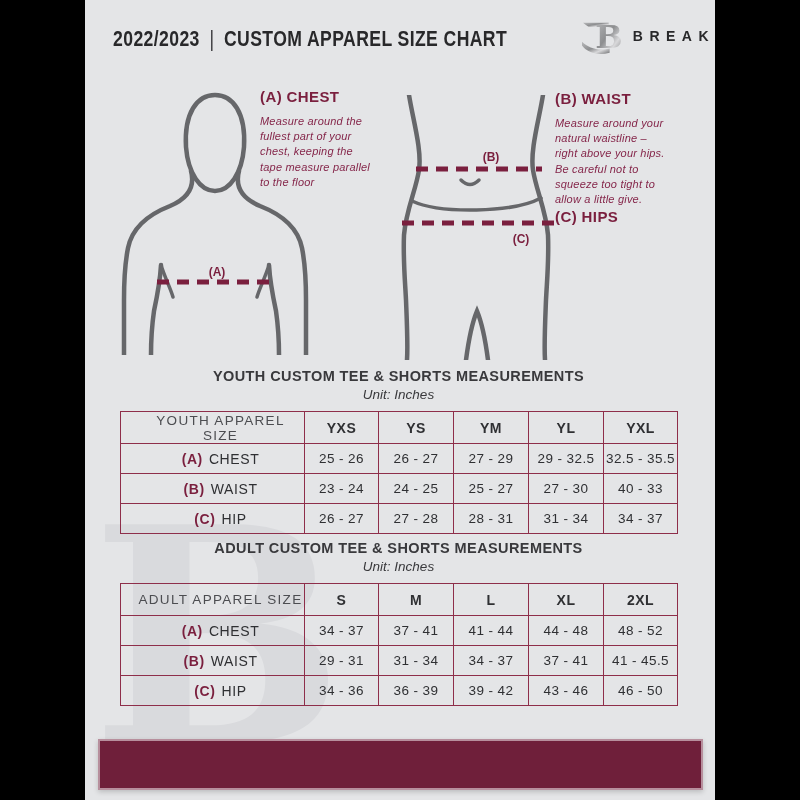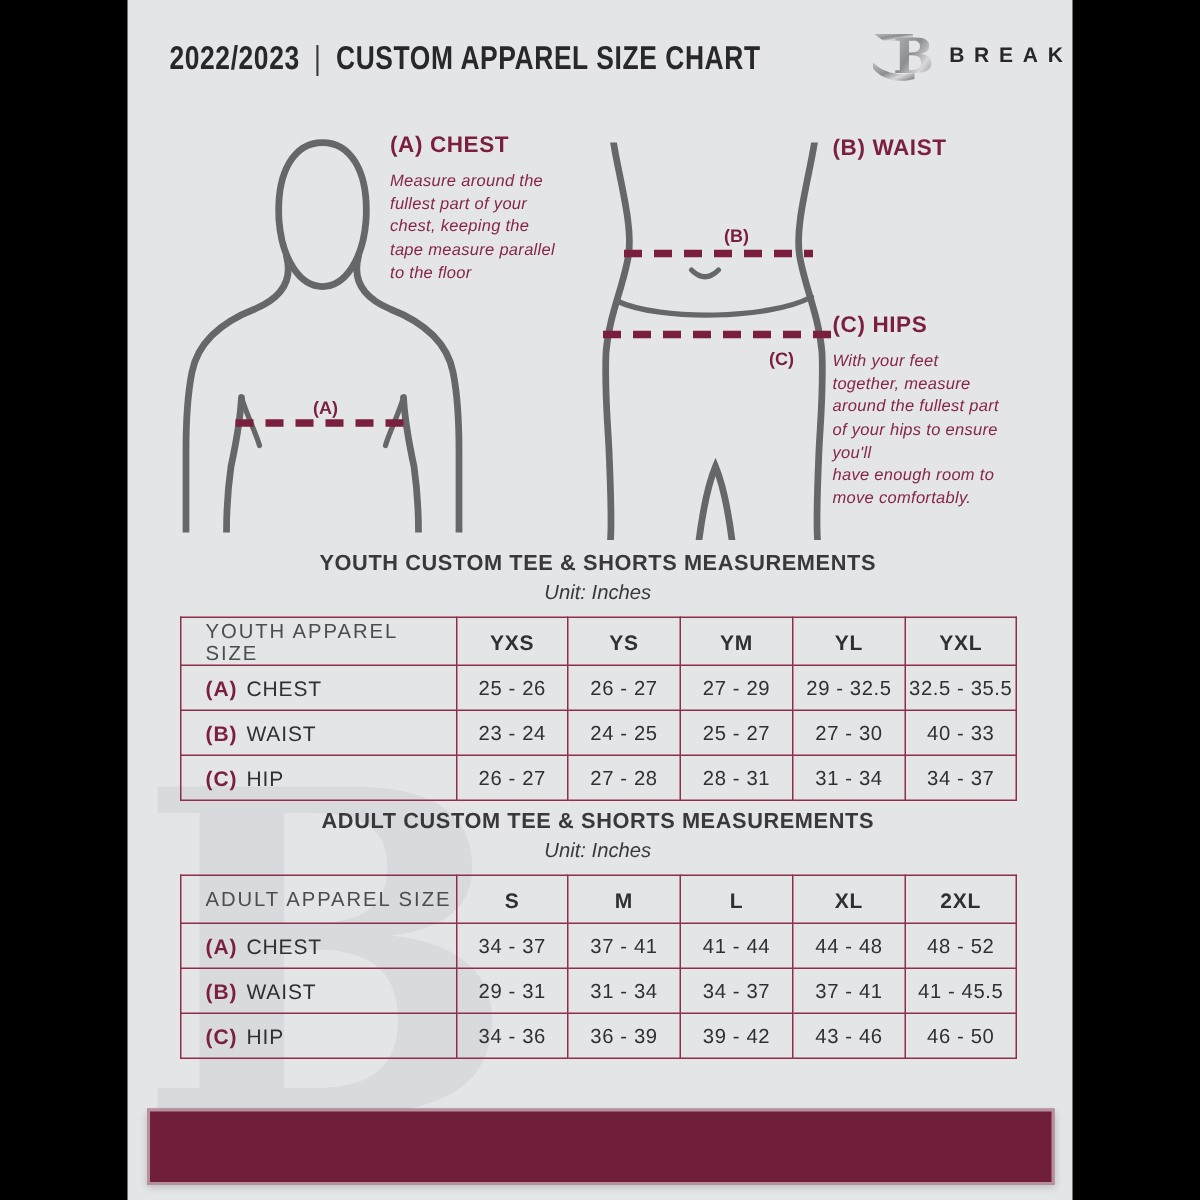--- a/index.html
+++ b/index.html
@@ -36,21 +36,21 @@
   
   .tbl-sec { position:absolute; left:35px; width:557px; z-index:2; }
   .tbl-youth { top:368px; }
   .tbl-adult { top:540px; }
   .tbl-title { text-align:center; font-weight:bold; font-size:14.5px; color:#39393c; letter-spacing:0.4px; }
   .tbl-unit  { text-align:center; font-style:italic; font-size:13.5px; color:#39393c; margin-top:3px; }
   table { border-collapse:collapse; table-layout:fixed; width:557px; margin-top:9px; background:transparent; }
   th, td { border:1.5px solid #8e2e4a; background:transparent; }
   thead th { height:32px; }
   tbody td { height:30px; }
-  .c-label { text-align:left; padding-left:16px; }
+  .c-label { text-align:center; padding-left:16px; }
   .apparel-size { font-weight:normal; font-size:13.5px; color:#4c4d51; letter-spacing:1.3px; }
   .size-head { font-weight:bold; font-size:14px; color:#2f3033; text-align:center; letter-spacing:0.5px; }
   .row-label { font-size:14px; color:#2f3033; letter-spacing:0.6px; }
   .row-label .pfx { color:#7a1f3e; font-weight:bold; margin-right:6px; }
   td.value { font-size:13.5px; color:#2f3033; text-align:center; letter-spacing:0.4px; }
 
   
   .footer-bar { position:absolute; left:13px; top:739px; width:605px; height:51px; z-index:3;
     background:#6f1f3a; border:2px solid rgba(255,255,255,0.5);
     box-shadow:0 2px 5px rgba(0,0,0,0.18); }
@@ -125,31 +125,30 @@
         <path class="body-line" d="M71 265 C 74 242, 77 228, 82 216 C 87 228, 90 242, 93 265"></path>
         <path class="dash-line" d="M21 74 L 147 74"></path>
         <path class="dash-line" d="M7 128 L 162 128"></path>
         <text class="fig-label" x="96" y="66" text-anchor="middle">(B)</text>
         <text class="fig-label" x="126" y="148" text-anchor="middle">(C)</text>
       </svg>
     </div>
 
     <div class="instr instr-waist">
       <h3>(B) WAIST</h3>
+      <p>Measure around your
+natural waistline –
+right above your hips.
+Be careful not to
+squeeze too tight to
+allow a little give.</p>
     </div>
 
     <div class="instr instr-hips">
       <h3>(C) HIPS</h3>
-      <p>With your feet
-together, measure
-around the fullest part
-of your hips to ensure
-you'll
-have enough room to
-move comfortably.</p>
     </div>
 
     <div class="tbl-sec tbl-youth">
       <div class="tbl-title">YOUTH CUSTOM TEE &amp; SHORTS MEASUREMENTS</div>
       <div class="tbl-unit">Unit: Inches</div>
       <table>
         <colgroup>
             <col style="width:184px">
             <col style="width:74px">
             <col style="width:75px">

